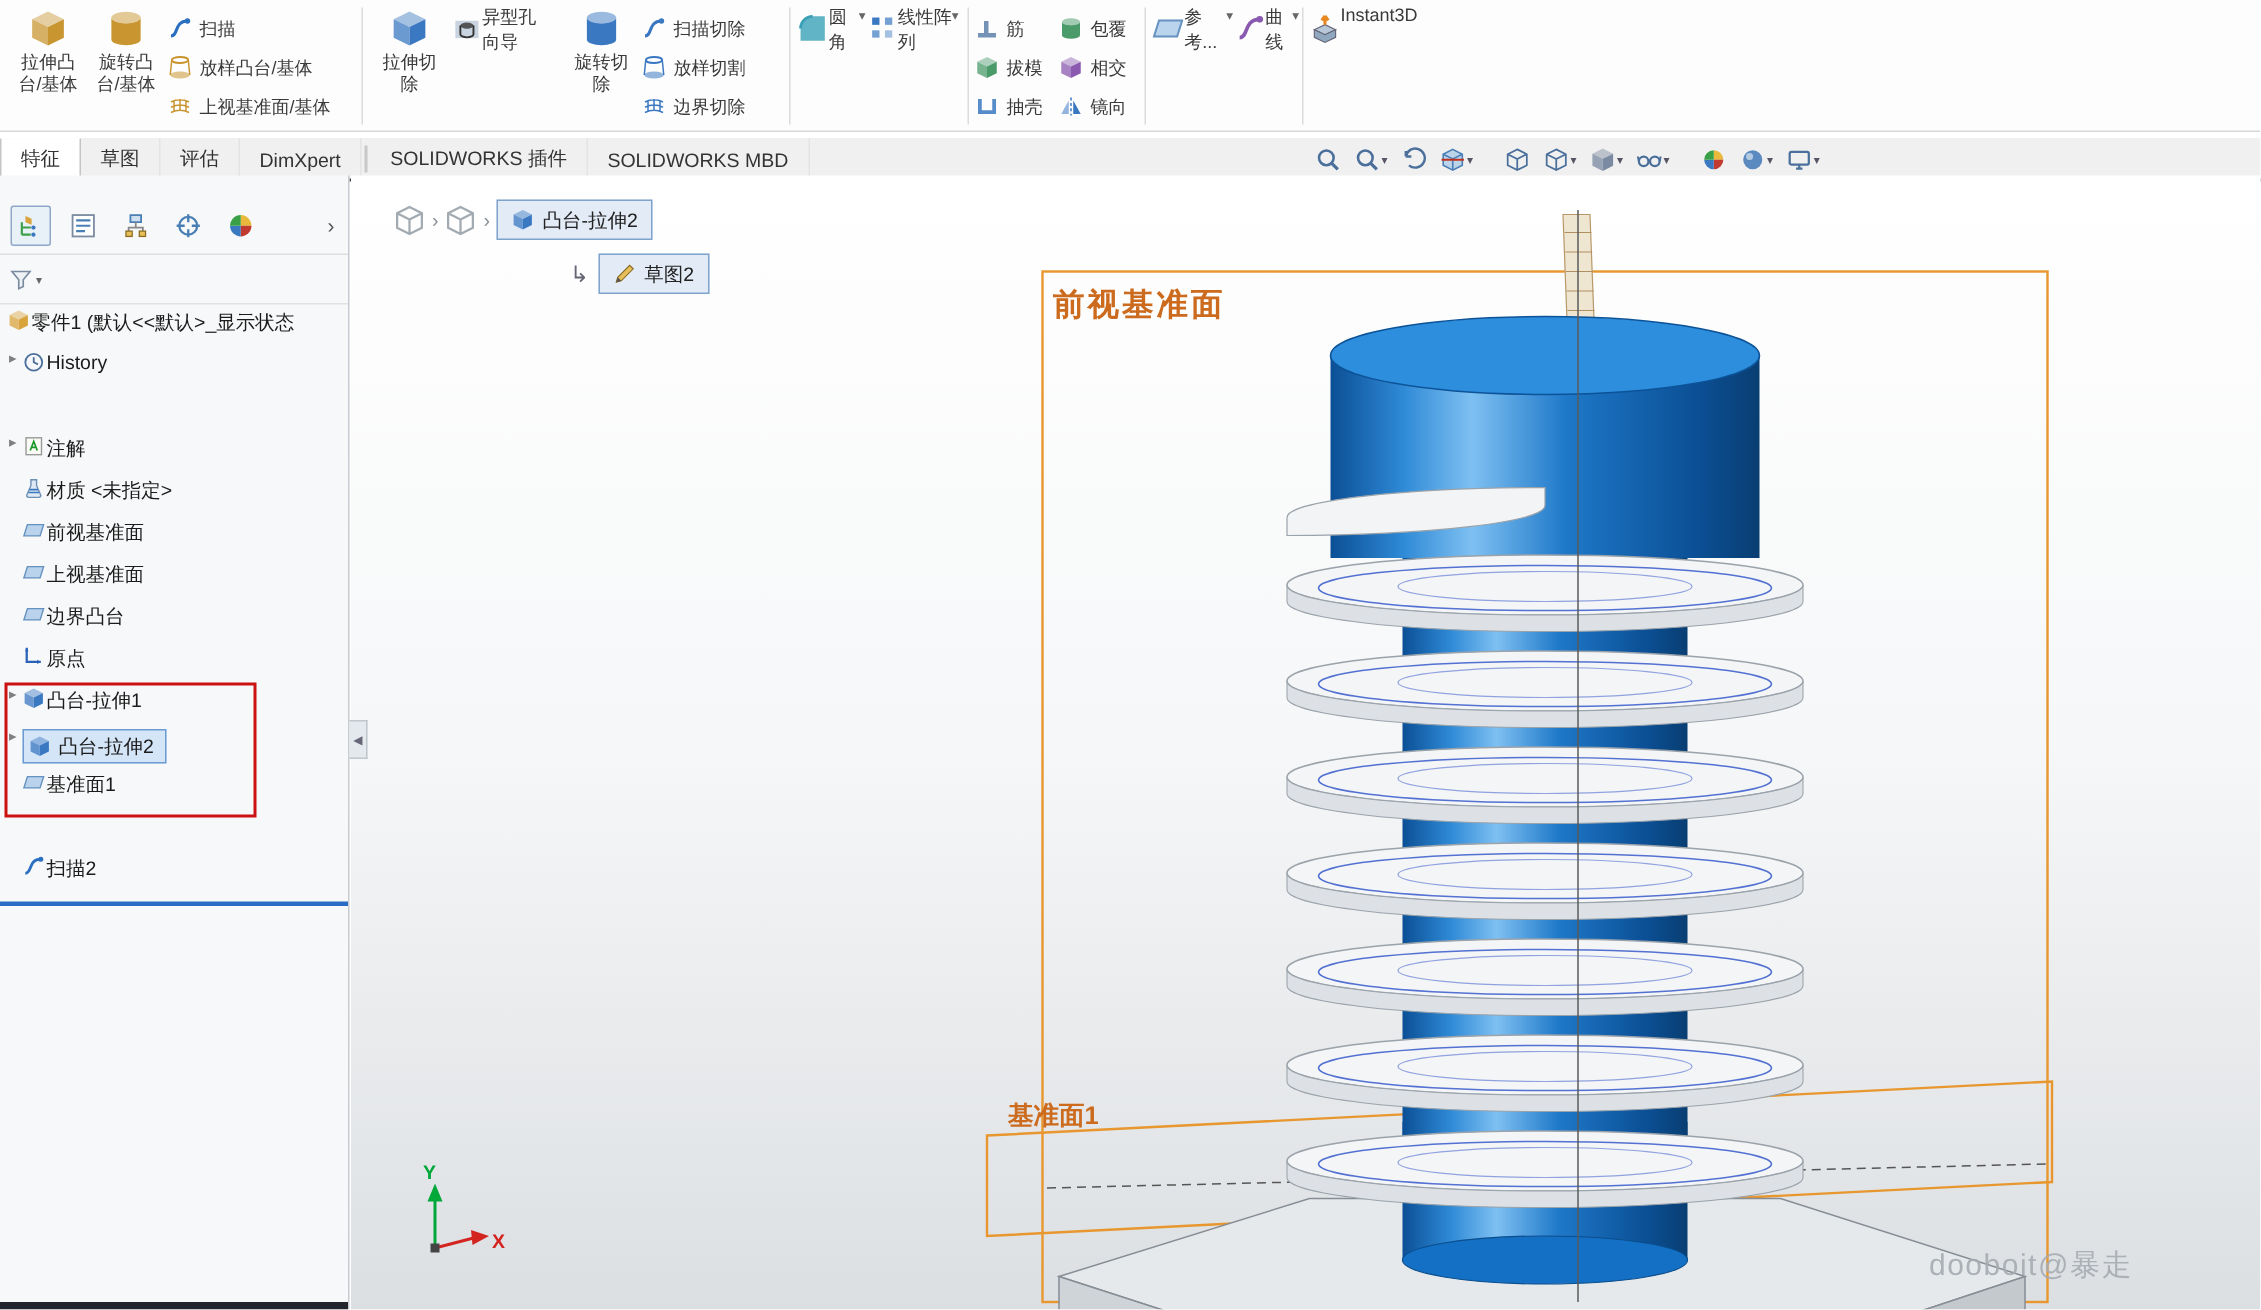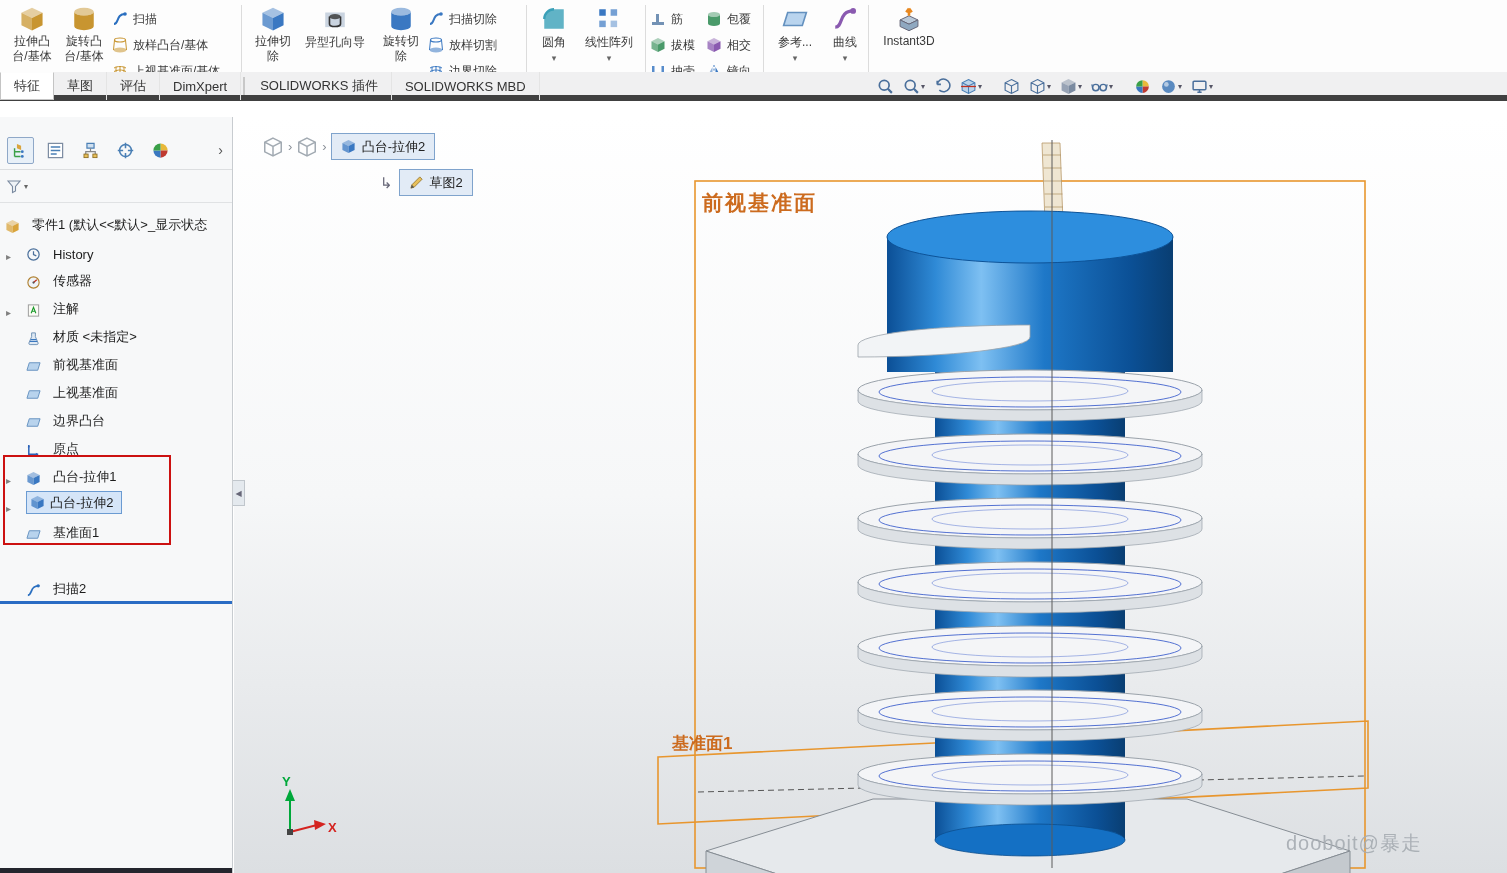--- a/index.html
+++ b/index.html
@@ -6,47 +6,47 @@
 html,body{width:1507px;height:873px;overflow:hidden}
 body{font-family:"Liberation Sans","DejaVu Sans",sans-serif;background:#fff;color:#333}
 .app{position:relative;width:1507px;height:873px;background:#fff}
 .ic{display:block}
 
 .ribbon{position:absolute;top:0;left:0;width:100%;height:88px;background:#fdfdfd;border-bottom:1px solid #d8d8d8}
 .vsep{position:absolute;top:5px;height:78px;width:1px;background:#dcdcdc}
 .rb-large{position:absolute;top:3px;height:82px;display:flex;flex-direction:column;align-items:center;font-size:12px;color:#3a3a3a;cursor:default}
 .rb-large .ic{width:26px;height:26px;margin:3px 0 2px}
 .rb-large span{line-height:15px;white-space:nowrap}
-.rb-med{position:absolute;top:3px;display:flex;flex-direction:column;align-items:center;font-size:12px;color:#3a3a3a}
+.rb-med{position:absolute;top:3px;display:flex;flex-direction:row;font-size:12px;color:#3a3a3a}
 .rb-med .ic{width:26px;height:26px;margin:3px 0 2px}
 .rb-med .dd{font-size:9px;color:#666;margin-top:3px;line-height:9px}
 .rb-small{position:absolute;height:24px;display:flex;align-items:center;gap:5px;font-size:12px;color:#3a3a3a;white-space:nowrap}
 .rb-small .ic{width:16px;height:16px}
 
-.tabbar{position:absolute;top:72px;left:0;width:100%;height:29px;background:#f0f0f1;border-bottom:6px solid #404040}
+.tabbar{position:absolute;top:92px;left:0;width:100%;height:29px;background:#f0f0f1;border-bottom:2px solid #404040}
 .tabs{position:absolute;left:0;top:0;height:29px;display:flex}
 .tab{height:28px;display:flex;align-items:center;padding:0 13px;font-size:13px;color:#333;border-right:1px solid #e4e4e4;white-space:nowrap}
 .tab.active{background:#fff;border:1px solid #c4c4c4;border-top-color:#fdfdfd}
 .tabsep{width:2px;background:#c8c8c8;height:18px;margin:5px 2px}
 .hud{position:absolute;left:874px;top:3px;height:23px;display:flex;align-items:center;gap:3px;color:#4a6f9b}
 .hud-btn{display:flex;align-items:center;height:22px;padding:0 3px;gap:1px}
 .hud-btn .ic{width:17px;height:17px}
 .hud-btn .dd{font-size:8px;color:#556}
 .hud-gap{width:9px}
 
 .panel{position:absolute;top:117px;left:0;width:233px;height:756px;background:#f7f8f9;border-right:1px solid #c8ccd0}
 .ptabs{position:absolute;top:14px;left:0;width:100%;height:39px;display:flex;align-items:center;gap:8px;padding-left:7px;border-bottom:1px solid #dcdee0}
 .ptab{width:27px;height:27px;display:flex;align-items:center;justify-content:center;border-radius:2px}
 .ptab .ic{width:19px;height:19px}
 .ptab.sel{border:1px solid #8fa8c8;background:#e8f0f8}
 .ptab-chevron{margin-left:auto;margin-right:9px;color:#555;font-size:14px}
 .filterrow{position:absolute;top:53px;left:0;width:100%;height:33px;display:flex;align-items:center;gap:2px;padding-left:6px;border-bottom:1px solid #e0e2e4}
 .filterrow .ic{width:16px;height:16px}
 .filterrow .dd{font-size:8px;color:#666}
-.trow{position:absolute;left:3px;width:226px;height:28px;display:flex;align-items:flex-end;gap:12px;font-size:13px;color:#1c1c1c;white-space:nowrap}
+.trow{position:absolute;left:3px;width:226px;height:28px;display:flex;align-items:flex-start;gap:1px;font-size:13px;color:#1c1c1c;white-space:nowrap}
 .texp{width:11px;text-align:center;color:#808080;font-size:10px;flex:none}
 .trow .ic{width:15px;height:15px;flex:none}
 .selbox{display:flex;align-items:center;gap:5px;height:23px;padding:0 7px 0 3px;background:#d5e5f8;border:1px solid #6b9bd2}
 .redbox{position:absolute;left:3px;top:338px;width:168px;height:90px;border:2px solid #cc1111;pointer-events:none}
 .rollback{position:absolute;top:484px;left:0;width:100%;height:3px}
 .panel-dark{position:absolute;bottom:0;left:0;width:100%;height:5px;background:#23252d}
 .splitter-handle{position:absolute;top:480px;left:233px;width:12px;height:26px;background:#e4e9ee;border:1px solid #c0c6cc;border-left:none;display:flex;align-items:center;justify-content:center;font-size:8px;color:#667;z-index:6}
 
 .viewport{position:absolute;top:117px;left:234px;width:1273px;height:756px;background:linear-gradient(180deg,#ffffff 0%,#f6f7f8 50%,#dcdfe2 100%);overflow:hidden}
 .scene{position:absolute;inset:0}
@@ -483,27 +483,20 @@
           <use href="#box3d"></use>
         </svg>
       <span>零件1 (默认&lt;&lt;默认&gt;_显示状态</span>
     </div>
     <div class="trow" style="top:117px">
       <span class="texp">▸</span>
       <svg class="ic">
           <use href="#clocksym"></use>
         </svg>
       <span>History</span>
-    </div>
-    <div class="trow" style="top:145px">
-      <span class="texp"></span>
-      <svg class="ic">
-          <use href="#gaugesym"></use>
-        </svg>
-      <span>传感器</span>
     </div>
     <div class="trow" style="top:173px">
       <span class="texp">▸</span>
       <svg class="ic">
           <use href="#notesym"></use>
         </svg>
       <span>注解</span>
     </div>
     <div class="trow" style="top:201px">
       <span class="texp"></span>

